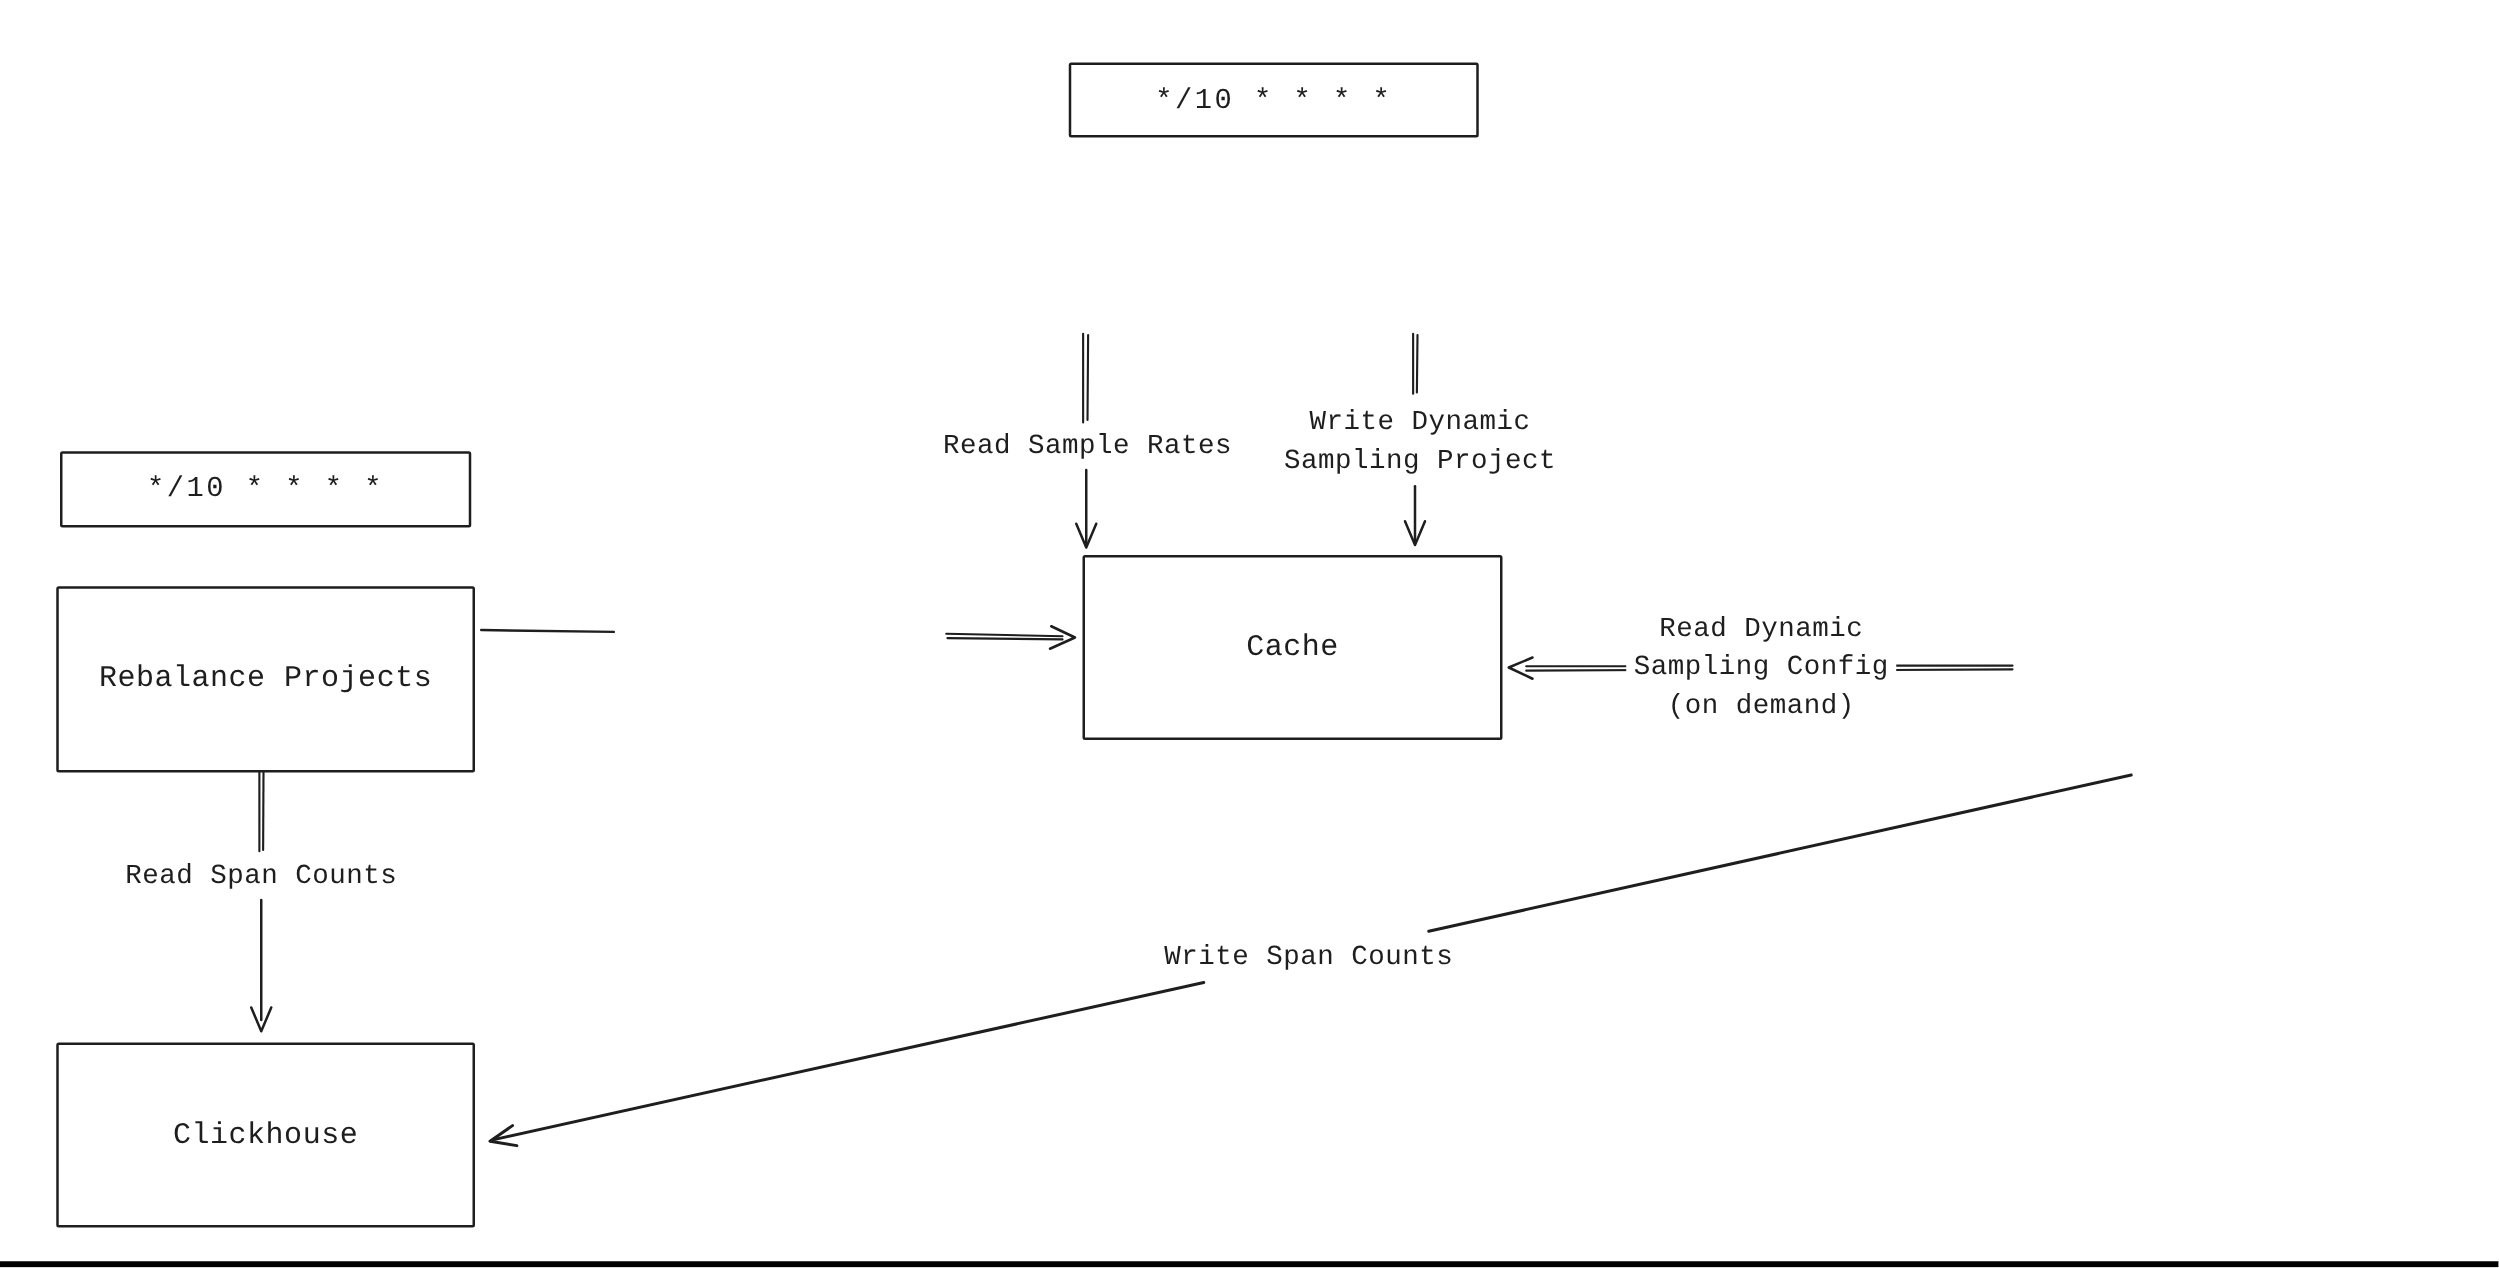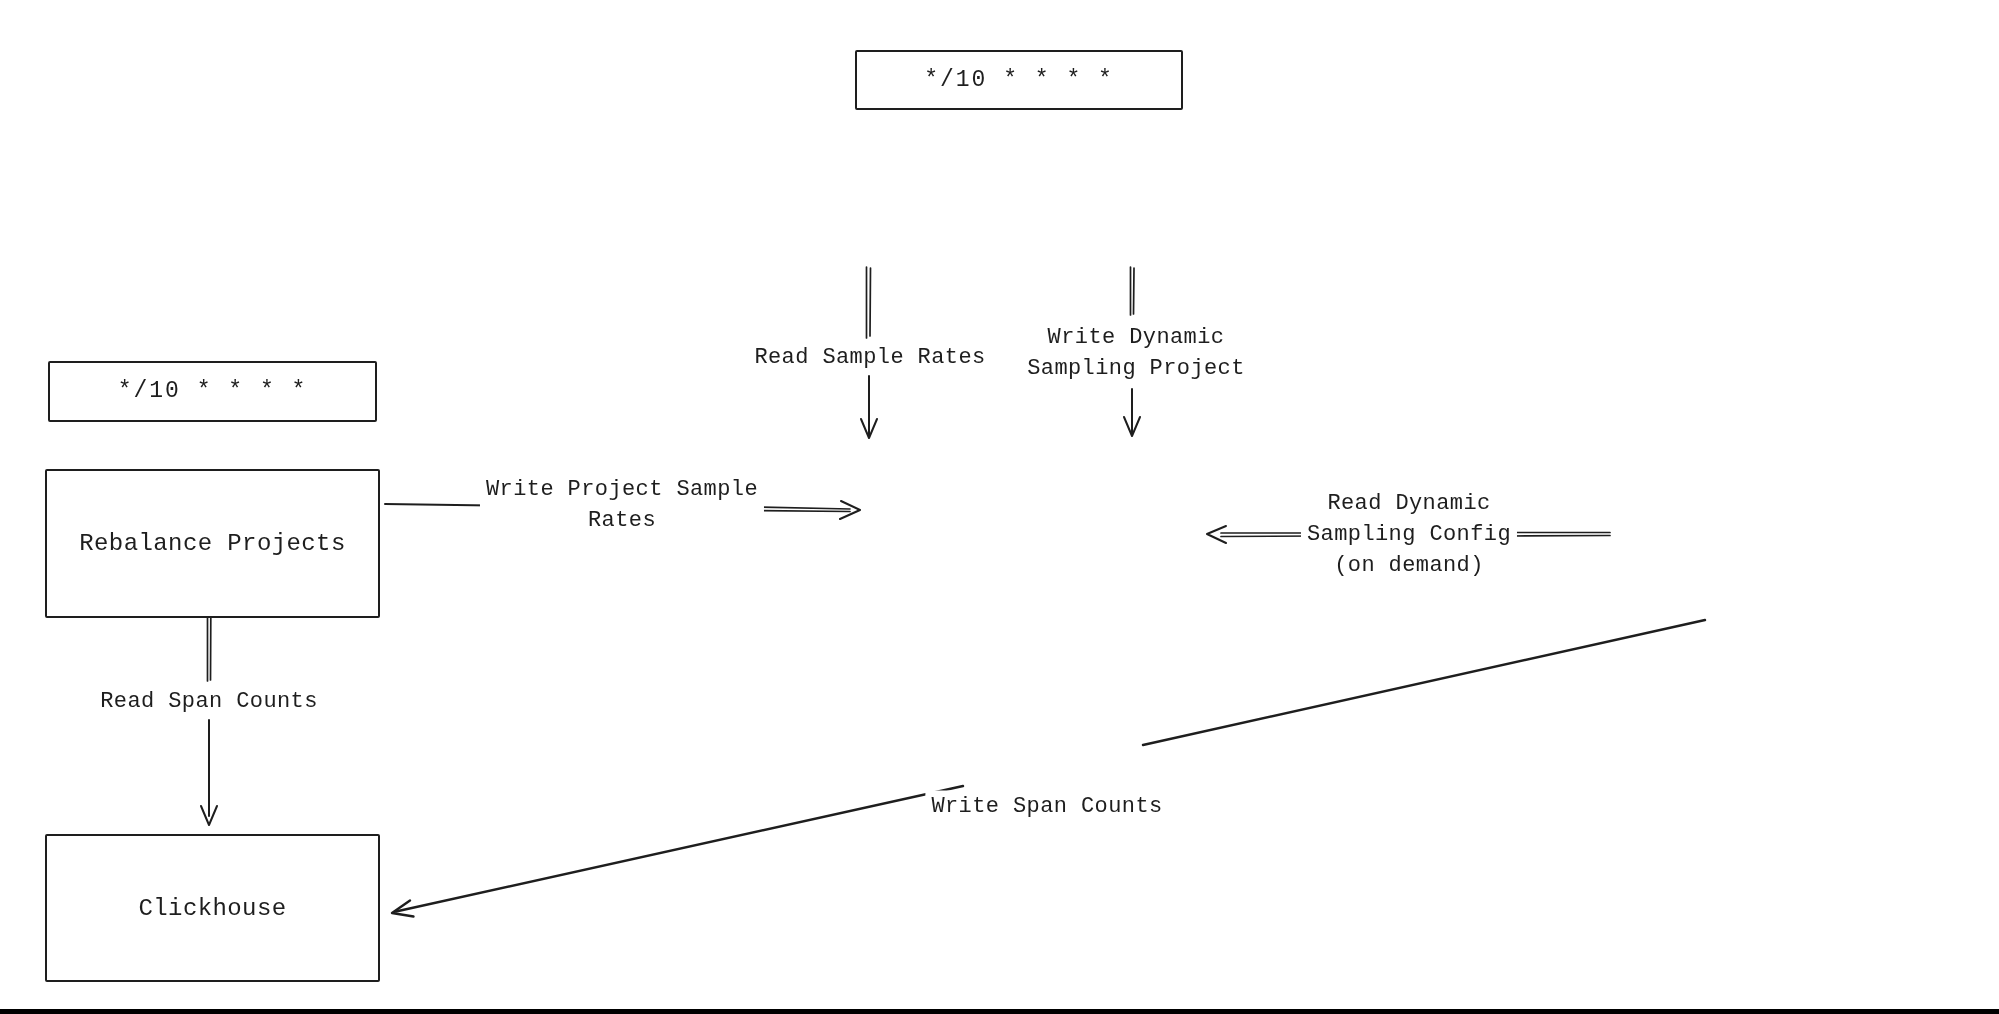--- a/index.html
+++ b/index.html
@@ -120,37 +120,38 @@
     <span>*/10 * * * *</span>
   </div>
 
   <div class="box cron" style="left:48px; top:361px; width:329px; height:61px;">
     <span>*/10 * * * *</span>
   </div>
   <div class="box" style="left:45px; top:424px; width:335px; height:149px;margin-top:45px;">
     <span>Rebalance Projects</span>
   </div>
 
+  <div class="box" style="left:866px; top:444px; width:336px; height:148px;">
+    <span>Cache</span>
+  </div>
 
 
   <div class="box" style="left:45px; top:834px; width:335px; height:148px;">
     <span>Clickhouse</span>
   </div>
 
   <div class="edge-label" style="left:870px; top:357px;">Read Sample Rates</div>
 
   <div class="edge-label" style="left:1136px; top:353px;">Write Dynamic
 Sampling Project</div>
 
-  <div class="edge-label" style="left:622px; top:505px;">Write Project Sample
-Rates</div>
 
   <div class="edge-label" style="left:1409px; top:534px;">Read Dynamic
 Sampling Config
 (on demand)</div>
 
   <div class="edge-label" style="left:209px; top:701px;">Read Span Counts</div>
 
-  <div class="edge-label" style="left:1047px; top:806px;">Write Span Counts</div>
+  <div class="edge-label" style="left:1047px; top:766px;">Write Span Counts</div>
 
   <div class="bottom-bar"></div>
 
 </div>
 
 </body></html>

